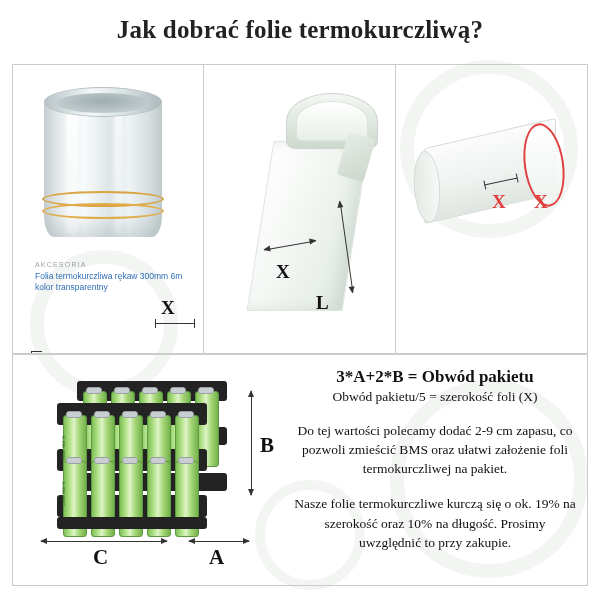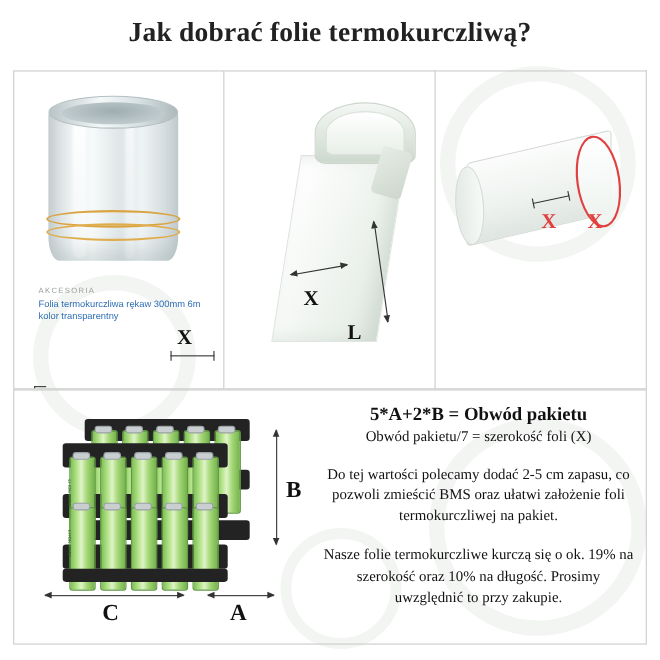--- a/index.html
+++ b/index.html
@@ -654,19 +654,19 @@
     </div>
 
     <div class="dimB"></div>
     <div class="lblB">B</div>
     <div class="dimA"></div>
     <div class="lblA">A</div>
     <div class="dimC"></div>
     <div class="lblC">C</div>
 
     <div class="bottom-text">
-      <div class="bt-h">5*A+2*B = Obwód pakietu</div>
-      <div class="bt-sub">Obwód pakietu/7 = szerokość foli (X)</div>
-      <div class="bt-p">Do tej wartości polecamy dodać 2-5 cm zapasu, co pozwoli zmieścić BMS oraz ułatwi założenie foli termokurczliwej na pakiet.</div>
+      <div class="bt-h">3*A+2*B = Obwód pakietu</div>
+      <div class="bt-sub">Obwód pakietu/5 = szerokość foli (X)</div>
+      <div class="bt-p">Do tej wartości polecamy dodać 2-9 cm zapasu, co pozwoli zmieścić BMS oraz ułatwi założenie foli termokurczliwej na pakiet.</div>
       <div class="bt-p2">Nasze folie termokurczliwe kurczą się o ok. 19% na szerokość oraz 10% na długość. Prosimy uwzględnić to przy zakupie.</div>
     </div>
   </div>
 </div>
 
 </body></html>

